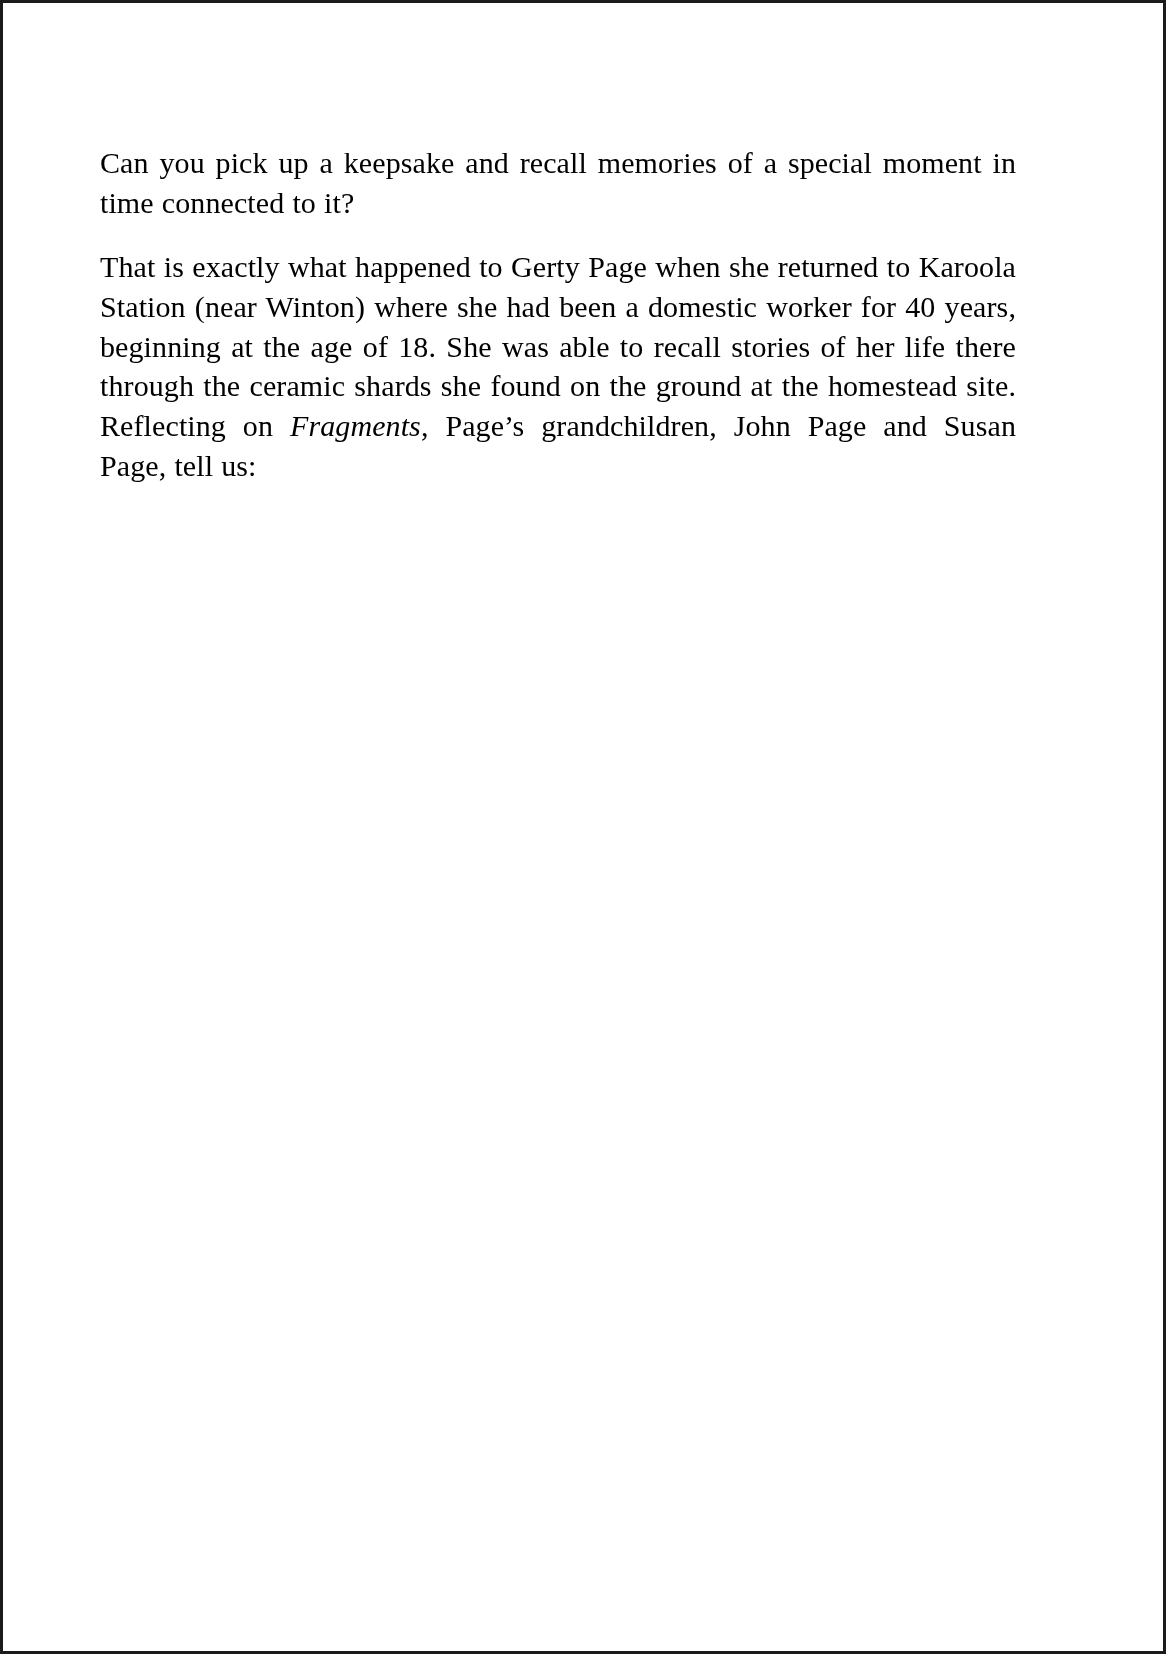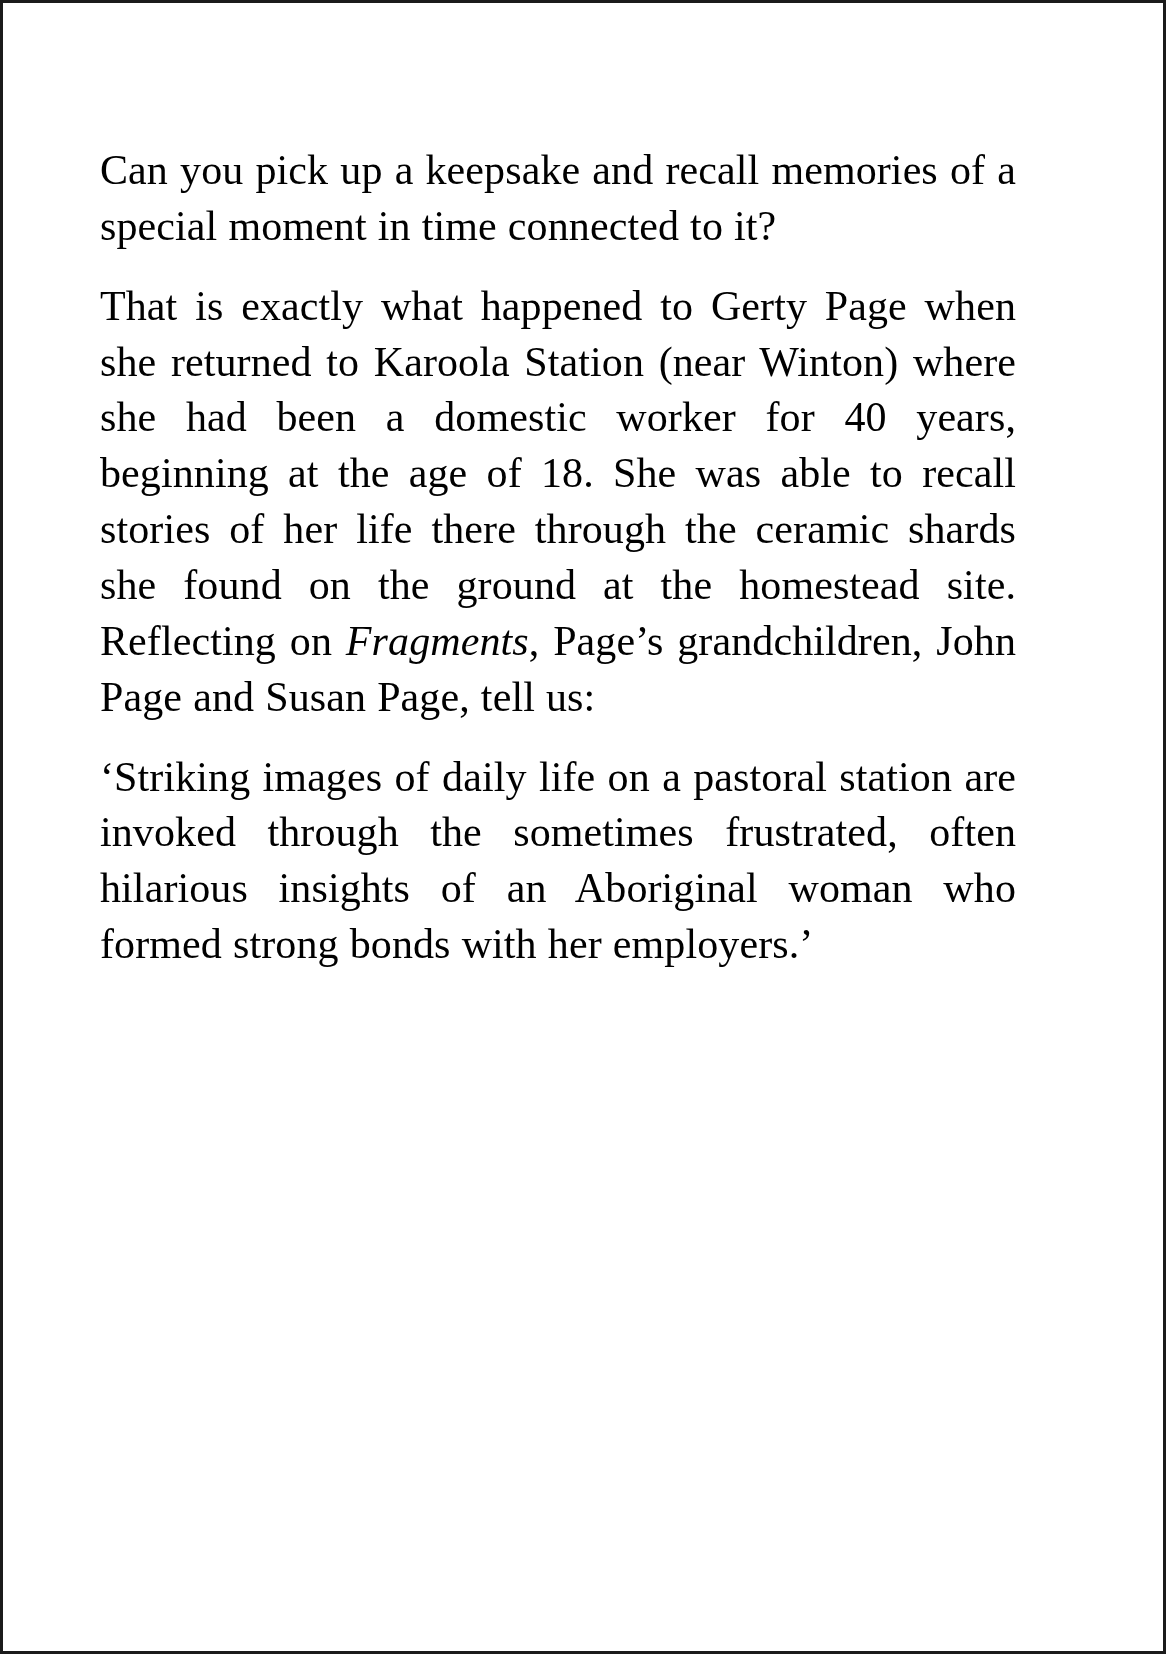--- a/index.html
+++ b/index.html
@@ -26,21 +26,21 @@
     overflow: hidden;
   }
   .content {
     position: absolute;
     left: 97px;
     top: 140px;
     width: 916px;
   }
   p.para {
     margin: 0 0 0 0;
-    font-size: 42px;
+    font-size: 30px;
     line-height: 1.33;
     text-align: justify;
     text-justify: inter-word;
     letter-spacing: 0.1px;
     word-spacing: 0.5px;
   }
   p.para + p.para {
     margin-top: 24px;
   }
   em {
@@ -52,16 +52,15 @@
 
 <div class="page">
   <div class="content">
 
     <p class="para">Can you pick up a keepsake and recall memories of a special moment in time connected to it?</p>
 
     <p class="para">
       <span>That is exactly what happened to Gerty Page when she returned to Karoola Station (near Winton) where she had been a domestic worker for 40 years, beginning at the age of 18. She was able to recall stories of her life there through the ceramic shards she found on the ground at the homestead site. Reflecting on </span><em>Fragments</em><span>, Page’s grandchildren, John Page and Susan Page, tell us:</span>
     </p>
 
-    <p class="para">‘Striking images of daily life on a pastoral station are invoked through the sometimes frustrated, often hilarious insights of an Aboriginal woman who formed strong bonds with her employers.’</p>
 
   </div>
 </div>
 
 </body></html>

